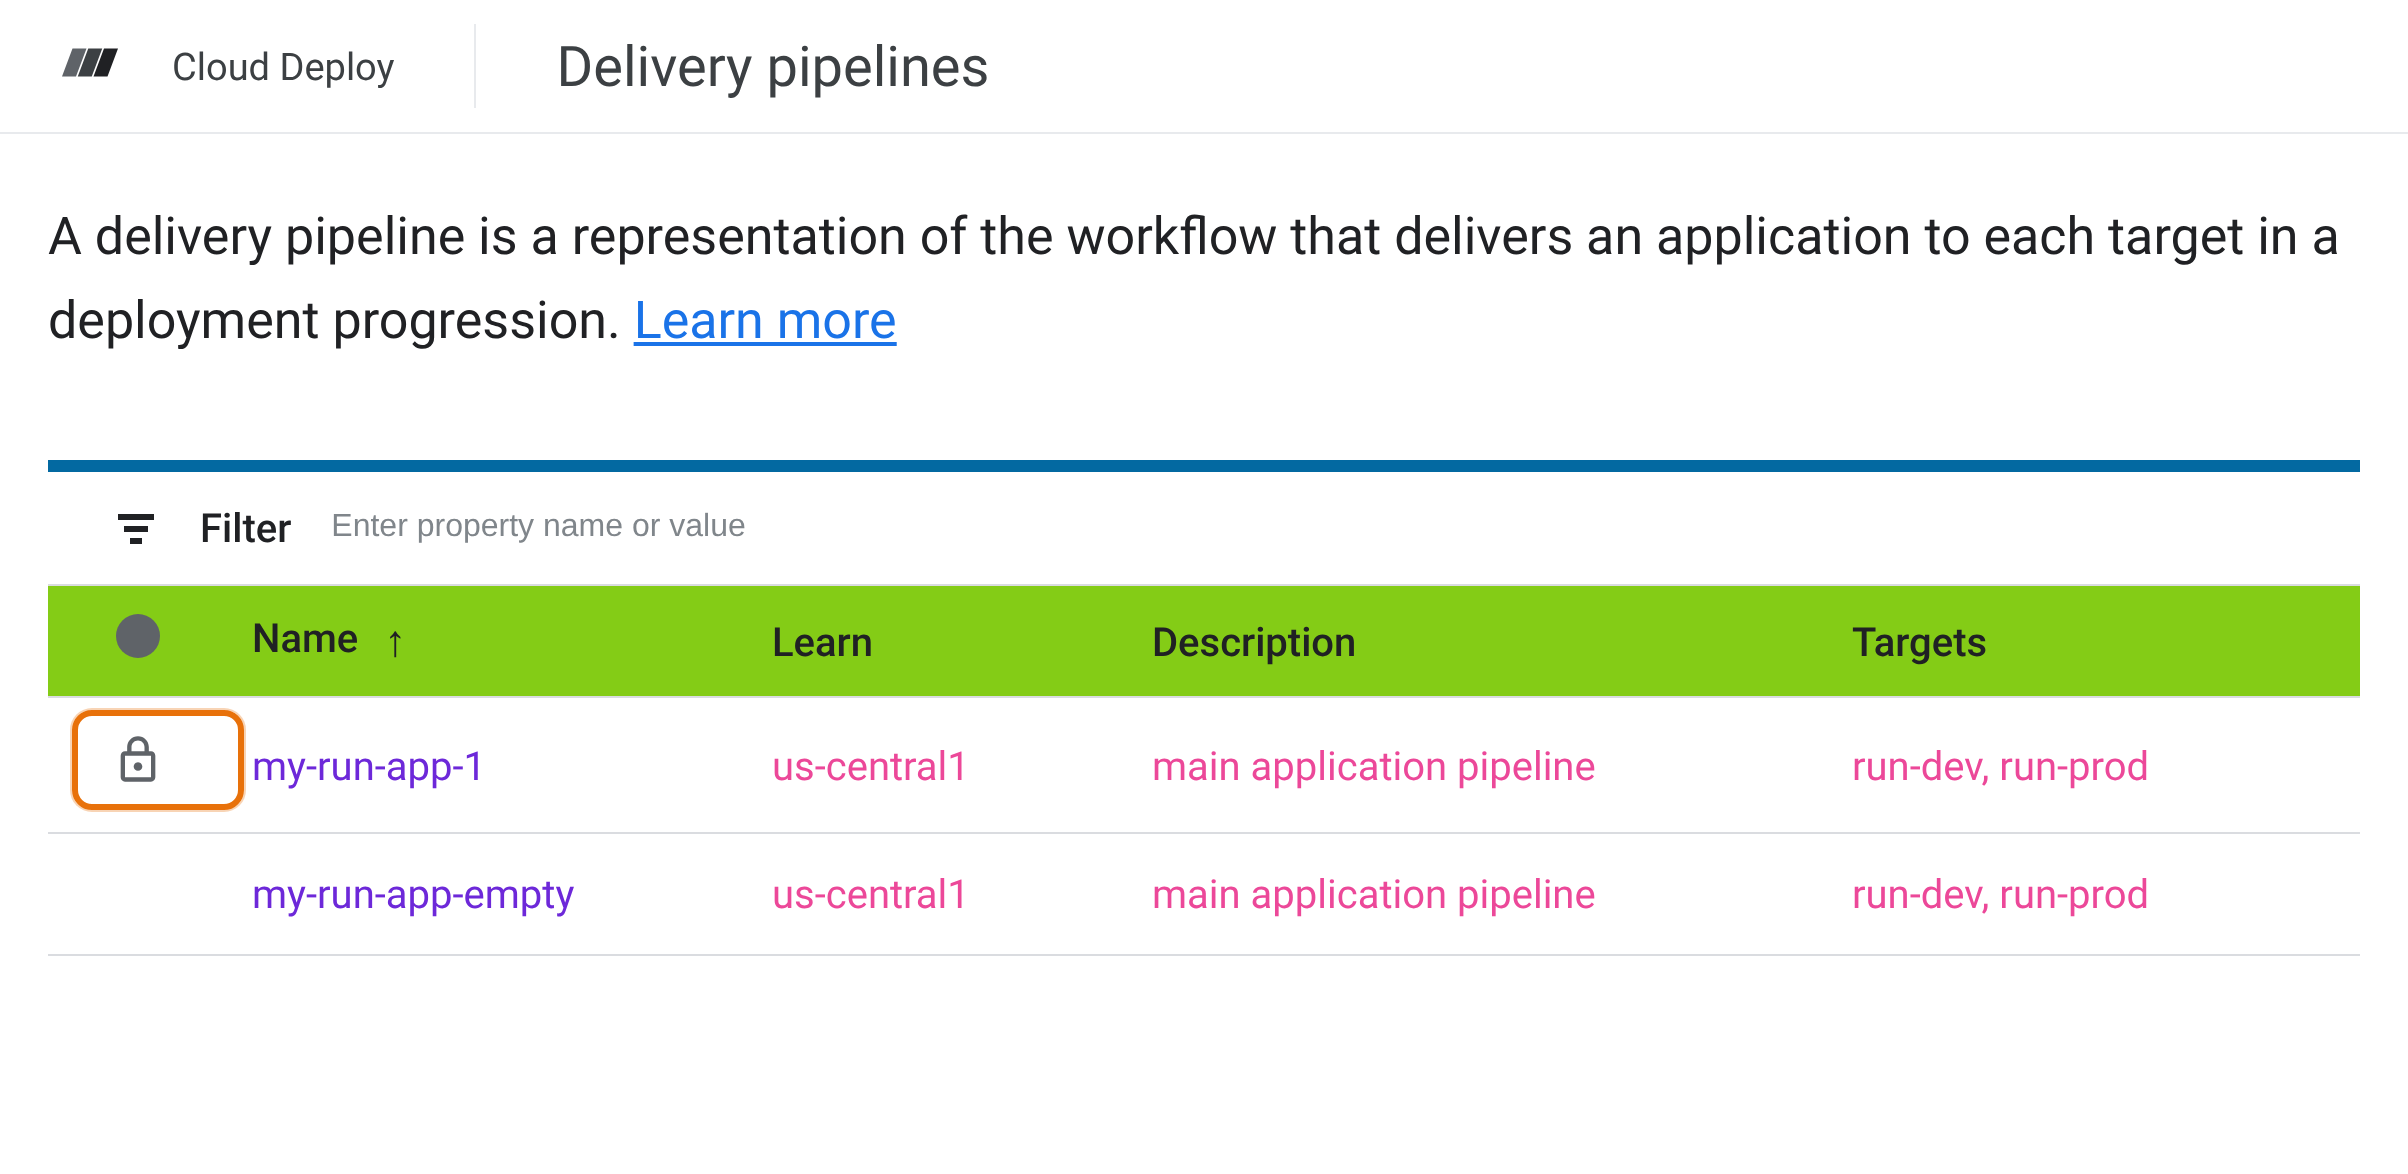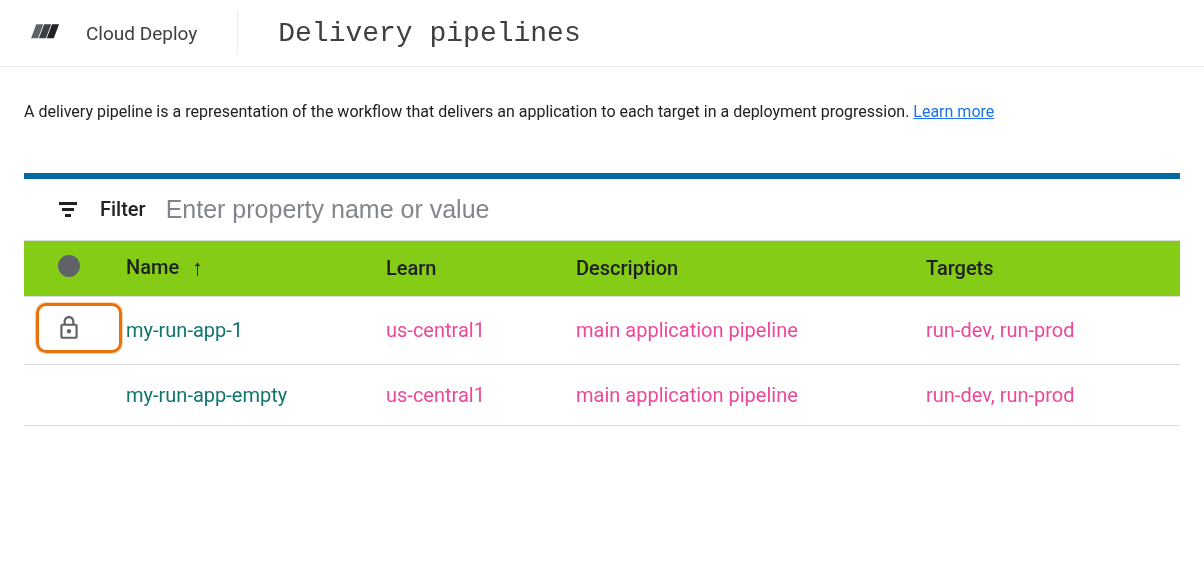--- a/index.html
+++ b/index.html
@@ -21,29 +21,29 @@
       gap: 20px;
       padding-right: 40px;
       border-right: 1px solid #e8eaed;
     }
     .logo-icon { width: 42px; height: 42px; }
     .service-name {
       font-size: 19px;
       font-weight: 400;
       color: #3c4043;
     }
-    .page-title-section { padding-left: 40px; font-family: Liberation Mono, monospace; }
+    .page-title-section { padding-left: 40px; }
     .page-title {
       font-size: 28px;
       font-weight: 400;
       color: #3c4043;
     }
     .content { padding: 32px 24px; }
     .description {
-      font-size: 16px;
+      font-size: 26px;
       line-height: 1.6;
       color: #202124;
       margin-bottom: 48px;
     }
     .learn-more {
       color: #1a73e8;
       text-decoration: underline;
       cursor: pointer;
     }
     .table-wrap {
@@ -64,21 +64,21 @@
       margin-left: 24px;
     }
     .filter-label {
       font-size: 20px;
       font-weight: 500;
       color: #202124;
     }
     .filter-input {
       border: none;
       outline: none;
-      font-size: 25px;
+      font-size: 16px;
       color: #5f6368;
       flex: 1;
       background: transparent;
     }
     .filter-input::placeholder { color: #80868b; }
     table {
       width: 100%;
       border-collapse: collapse;
     }
     thead tr { background: #84cc16; border-top: 1px solid #dadce0; border-bottom: 1px solid #dadce0; }
@@ -97,21 +97,21 @@
       background: #5f6368;
       display: inline-block;
     }
     .sort-arrow { margin-left: 8px; font-size: 22px; vertical-align: middle; }
     tbody tr { border-bottom: 1px solid #dadce0; }
     td {
       font-size: 20px;
       padding: 18px 12px;
       color: #ec4899;
     }
-    td.name-cell { color: #0f766e; }
+    td.name-cell { color: #6d28d9; }
     td.status-cell {
       text-align: center;
       width: 90px;
       position: relative;
     }
     .lock-icon {
       width: 26px;
       height: 26px;
       display: inline-block;
     }

